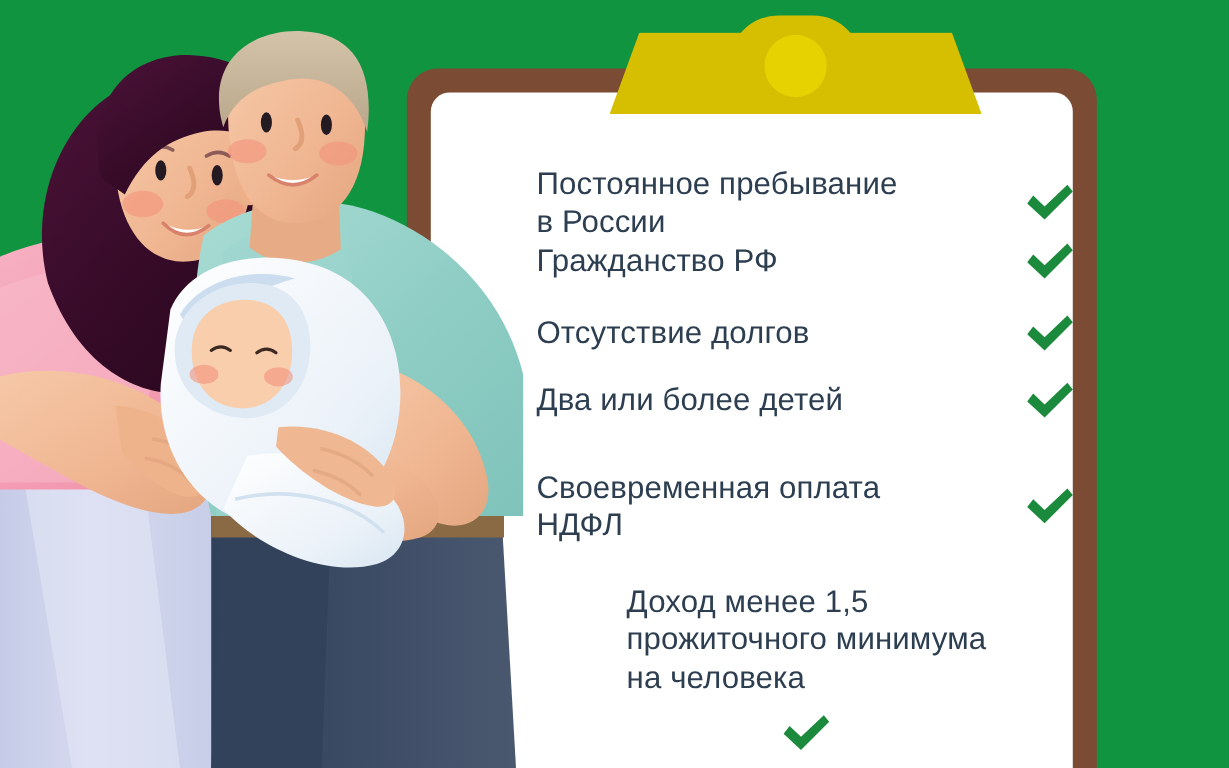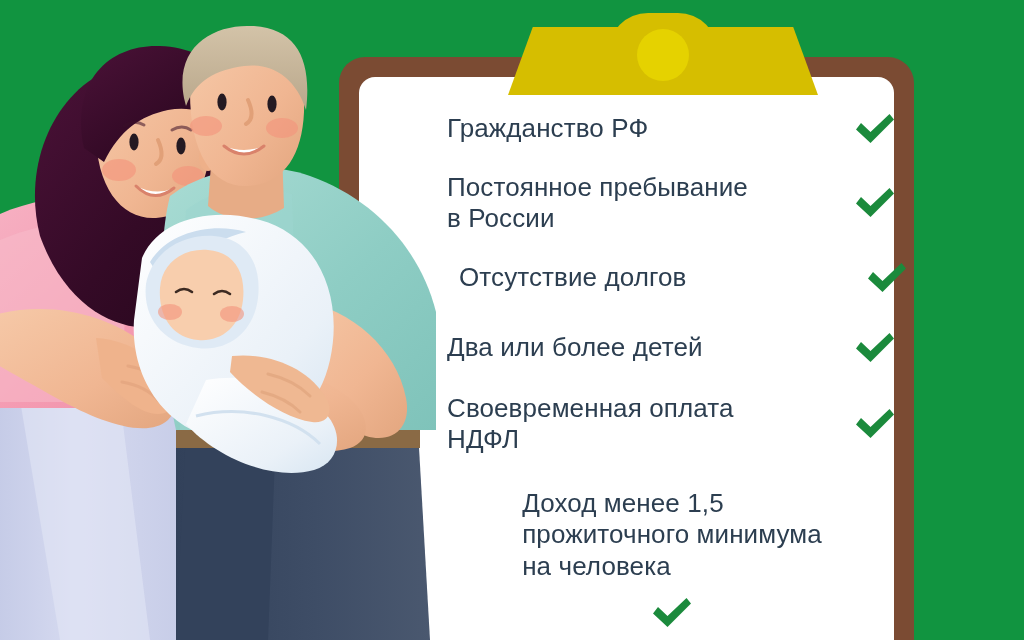--- a/index.html
+++ b/index.html
@@ -53,23 +53,23 @@
     font-size:26px;line-height:1.21;
     letter-spacing:.1px;
     max-width:392px;
     white-space:pre-line;
   }
   .check-mark{flex:0 0 auto;width:44px;height:34px;}
   .check-mark svg{display:block;width:44px;height:34px;}
 
   .r1{margin-top:0px;}
   .r2{margin-top:26px;}
-  .r3{margin-top:26px;margin-left:12px;}
-  .r4{margin-top:36px;}
-  .r5{margin-top:28px;}
+  .r3{margin-top:26px;}
+  .r4{margin-top:22px;}
+  .r5{margin-top:40px;}
   .r6{margin-top:32px;flex-direction:column;}
 
   
   .illus{position:absolute;left:0;top:0;width:440px;height:640px;z-index:4;}
   .illus svg{display:block;width:440px;height:640px;}
 </style>
 </head>
 <body>
 
 <div class="stage">
@@ -208,32 +208,32 @@
       <path d="M262 392 q24 6 38 20" stroke="#E0A47D" stroke-width="3" fill="none" stroke-linecap="round" opacity=".7"></path>
     </svg>
   </div>
 
   <div class="clip-bump"></div>
   <div class="clip-top"></div>
   <div class="clip-hole"></div>
 
   <div class="checklist">
 
-    <div class="check-row r1">
-      <div class="check-text">Гражданство РФ</div>
-      <div class="check-mark">
-        <svg viewBox="0 0 44 34" xmlns="http://www.w3.org/2000/svg">
-            <path d="M3 17.5 L8 11 L17.5 20 L36.5 2 L41 7.5 L17.5 31 Z" fill="#1B8A3C"></path>
-          </svg>
-      </div>
-    </div>
-
     <div class="check-row r2">
       <div class="check-text">Постоянное пребывание
 в России</div>
+      <div class="check-mark">
+        <svg viewBox="0 0 44 34" xmlns="http://www.w3.org/2000/svg">
+            <path d="M3 17.5 L8 11 L17.5 20 L36.5 2 L41 7.5 L17.5 31 Z" fill="#1B8A3C"></path>
+          </svg>
+      </div>
+    </div>
+
+    <div class="check-row r1">
+      <div class="check-text">Гражданство РФ</div>
       <div class="check-mark">
         <svg viewBox="0 0 44 34" xmlns="http://www.w3.org/2000/svg">
             <path d="M3 17.5 L8 11 L17.5 20 L36.5 2 L41 7.5 L17.5 31 Z" fill="#1B8A3C"></path>
           </svg>
       </div>
     </div>
 
     <div class="check-row r3">
       <div class="check-text">Отсутствие долгов</div>
       <div class="check-mark">

